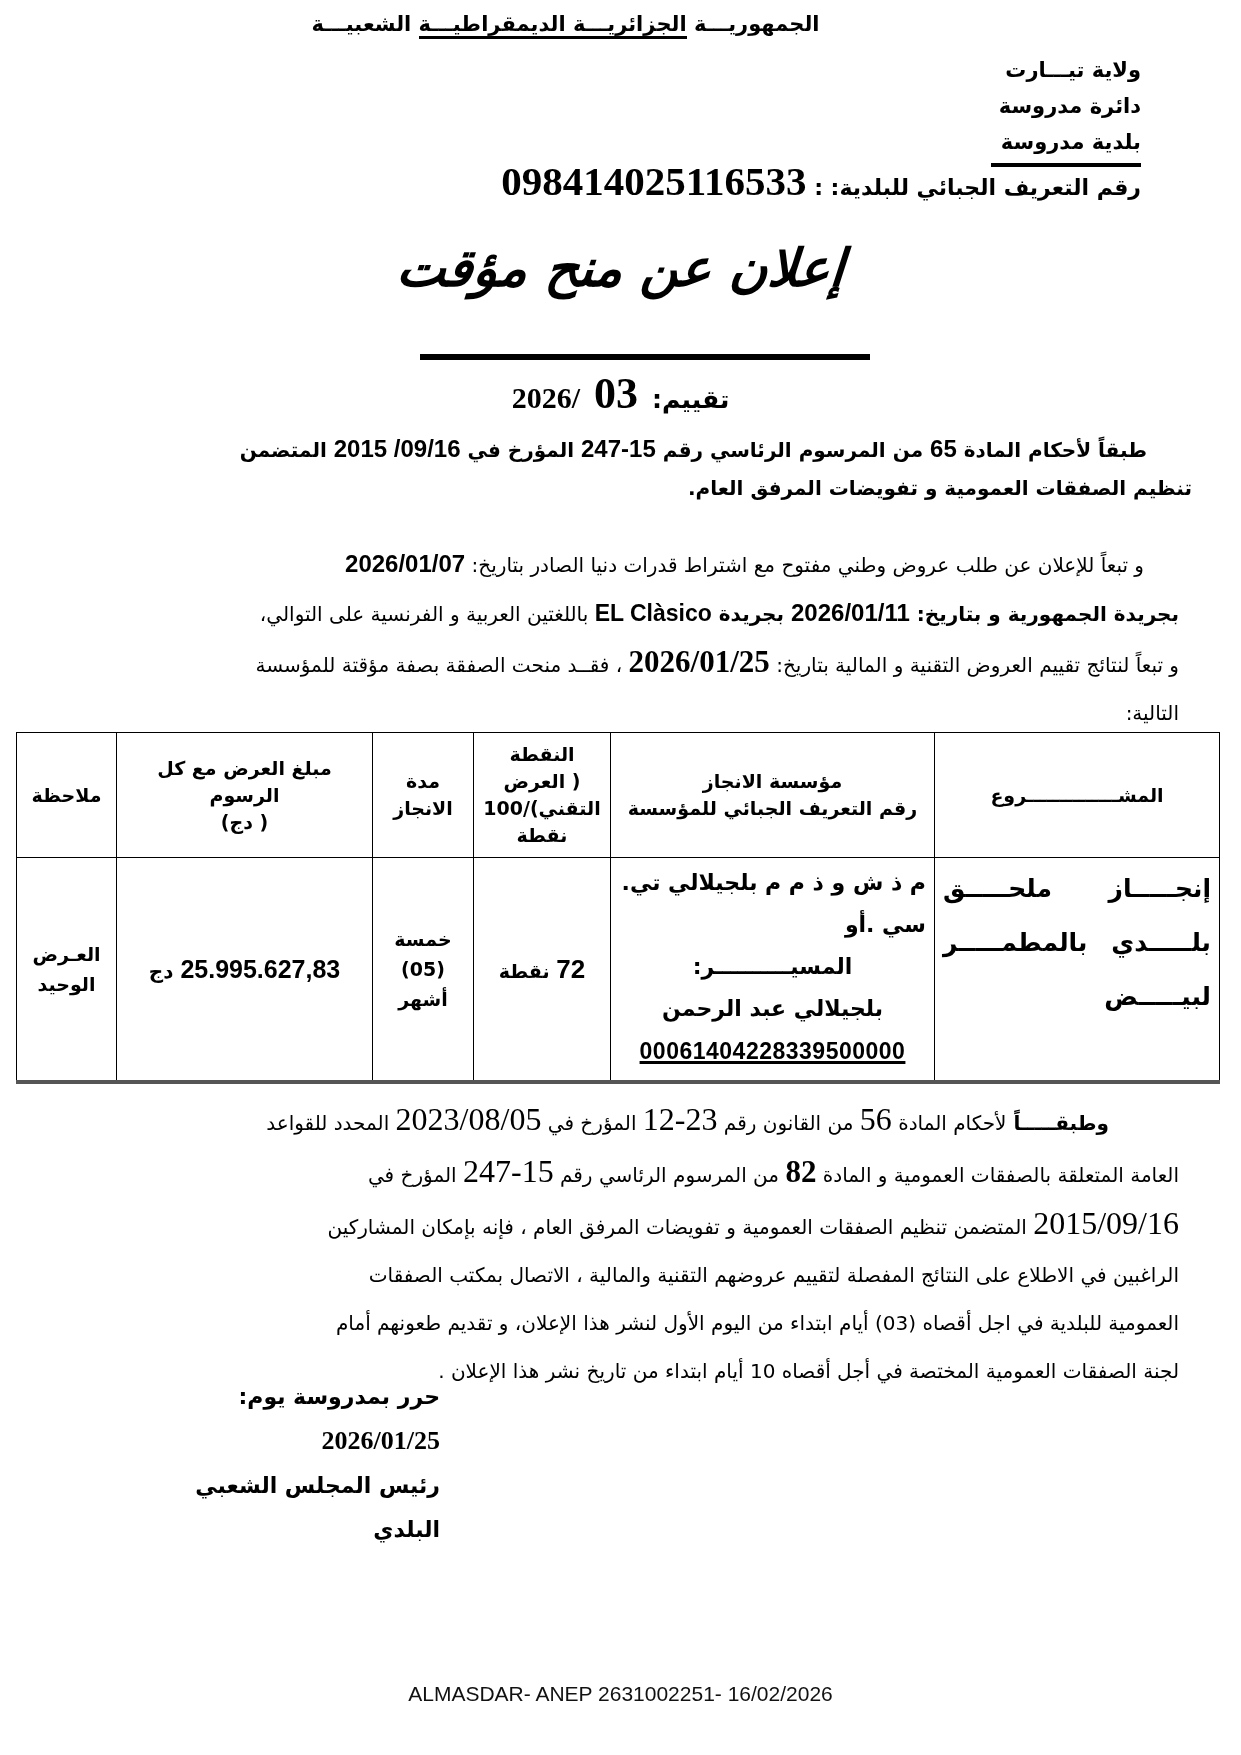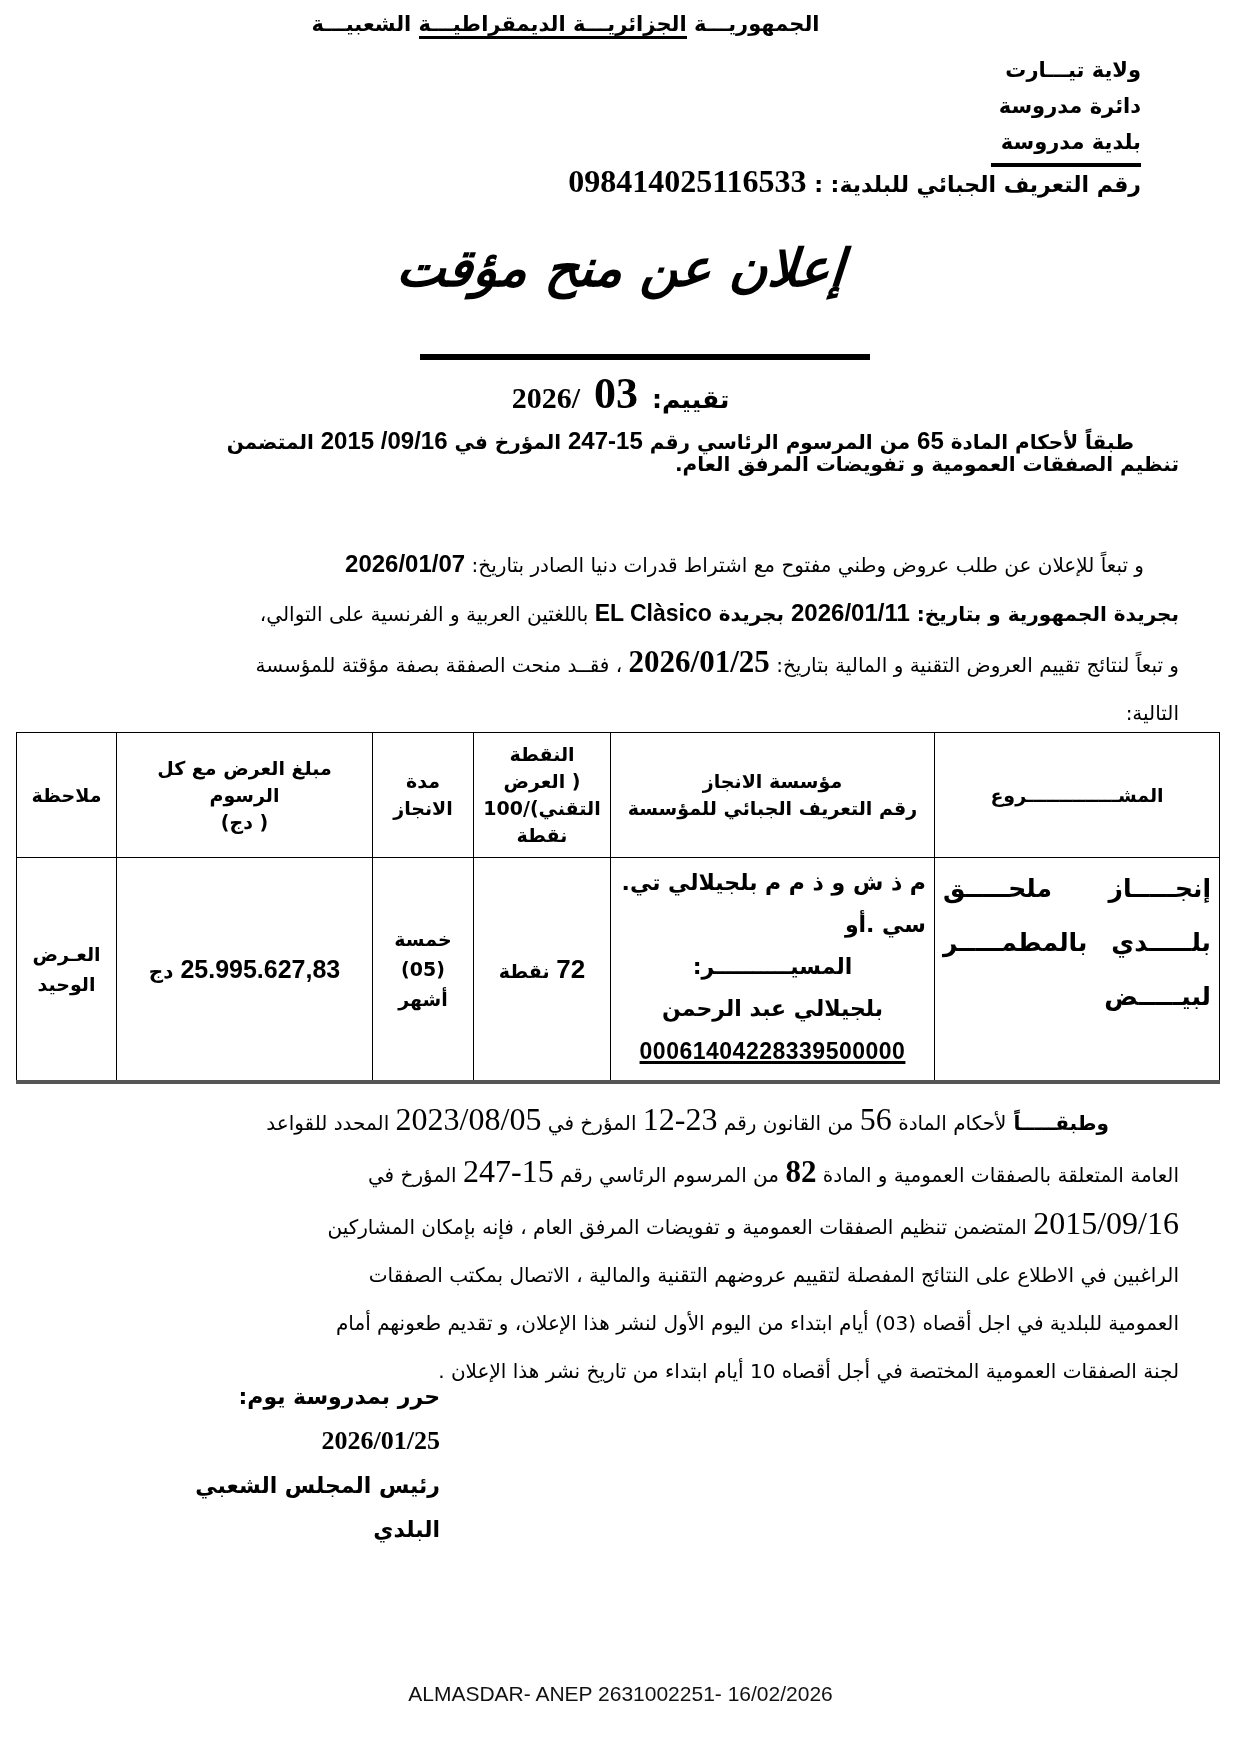--- a/index.html
+++ b/index.html
@@ -27,42 +27,42 @@
     position:absolute;top:52px;right:100px;
     direction:rtl;text-align:right;
     font-size:21px;font-weight:700;line-height:36px;
   }
   .admin-bar{width:150px;height:4px;background:#000;margin:3px 0 0 auto;margin-right:0;margin-left:auto;}
   .sec-tax{
     position:absolute;top:160px;right:100px;
     direction:rtl;text-align:right;
     font-size:22px;font-weight:700;line-height:42px;
   }
-  .taxnum{font-family:"Liberation Serif","DejaVu Serif",serif;font-weight:700;font-size:32px;}
+  .taxnum{font-family:"Liberation Serif","DejaVu Serif",serif;font-weight:700;font-size:41px;}
 
   
   .sec-callig{
     position:absolute;top:238px;left:0;width:100%;
     text-align:center;direction:rtl;
     font-size:52px;font-weight:700;font-style:italic;
     letter-spacing:1px;
     transform:skewX(-4deg);
   }
   .callig-rule{position:absolute;top:354px;left:420px;width:450px;height:6px;background:#000;}
   .sec-number{
     position:absolute;top:368px;left:0;width:100%;
     direction:rtl;display:flex;justify-content:center;align-items:baseline;gap:14px;
   }
   .num-label{font-size:25px;font-weight:700;}
   .num-value{font-family:"Liberation Serif","DejaVu Serif",serif;font-weight:700;font-size:44px;}
   .num-year{font-family:"Liberation Serif","DejaVu Serif",serif;font-weight:700;font-size:30px;}
 
   
-  .sec-p1{position:absolute;top:430px;right:62px;left:85px;direction:rtl;text-align:right;
-    font-size:20px;font-weight:700;line-height:22px;}
+  .sec-p1{position:absolute;top:430px;right:49px;left:85px;direction:rtl;text-align:right;
+    font-size:20px;font-weight:700;line-height:38px;}
   .sec-p2{position:absolute;top:540px;right:62px;left:85px;direction:rtl;text-align:right;
     font-size:20px;font-weight:400;line-height:48px;}
   .sec-p3{position:absolute;top:1095px;right:62px;left:70px;direction:rtl;text-align:right;
     font-size:20px;font-weight:400;line-height:48px;}
 
   .xb{font-weight:700;}
   .nb{font-family:"Liberation Sans","DejaVu Sans",sans-serif;font-weight:700;font-size:24px;}
   .ns{font-family:"Liberation Serif","DejaVu Serif",serif;font-weight:700;font-size:31px;}
   .nsr{font-family:"Liberation Serif","DejaVu Serif",serif;font-size:32px;}
   .ns82{font-family:"Liberation Serif","DejaVu Serif",serif;font-weight:700;font-size:31px;}

